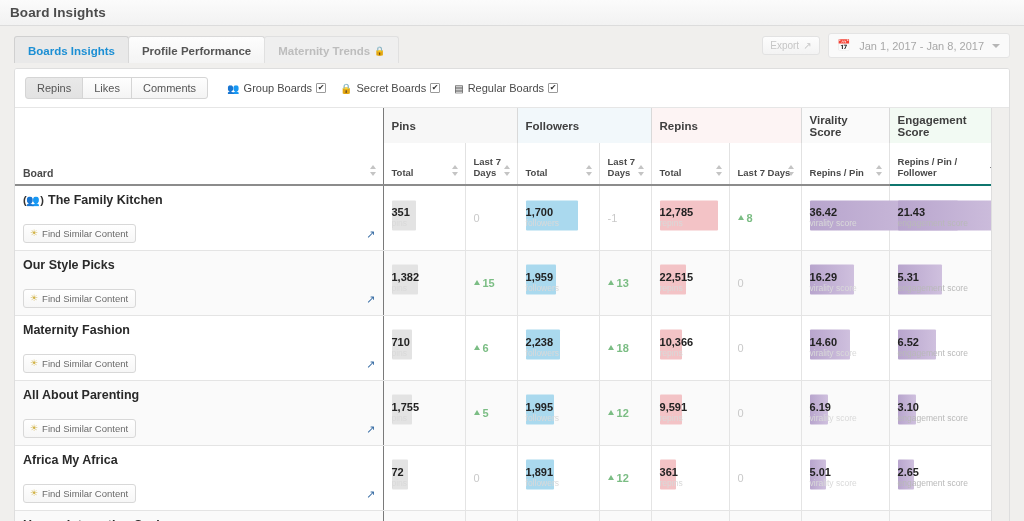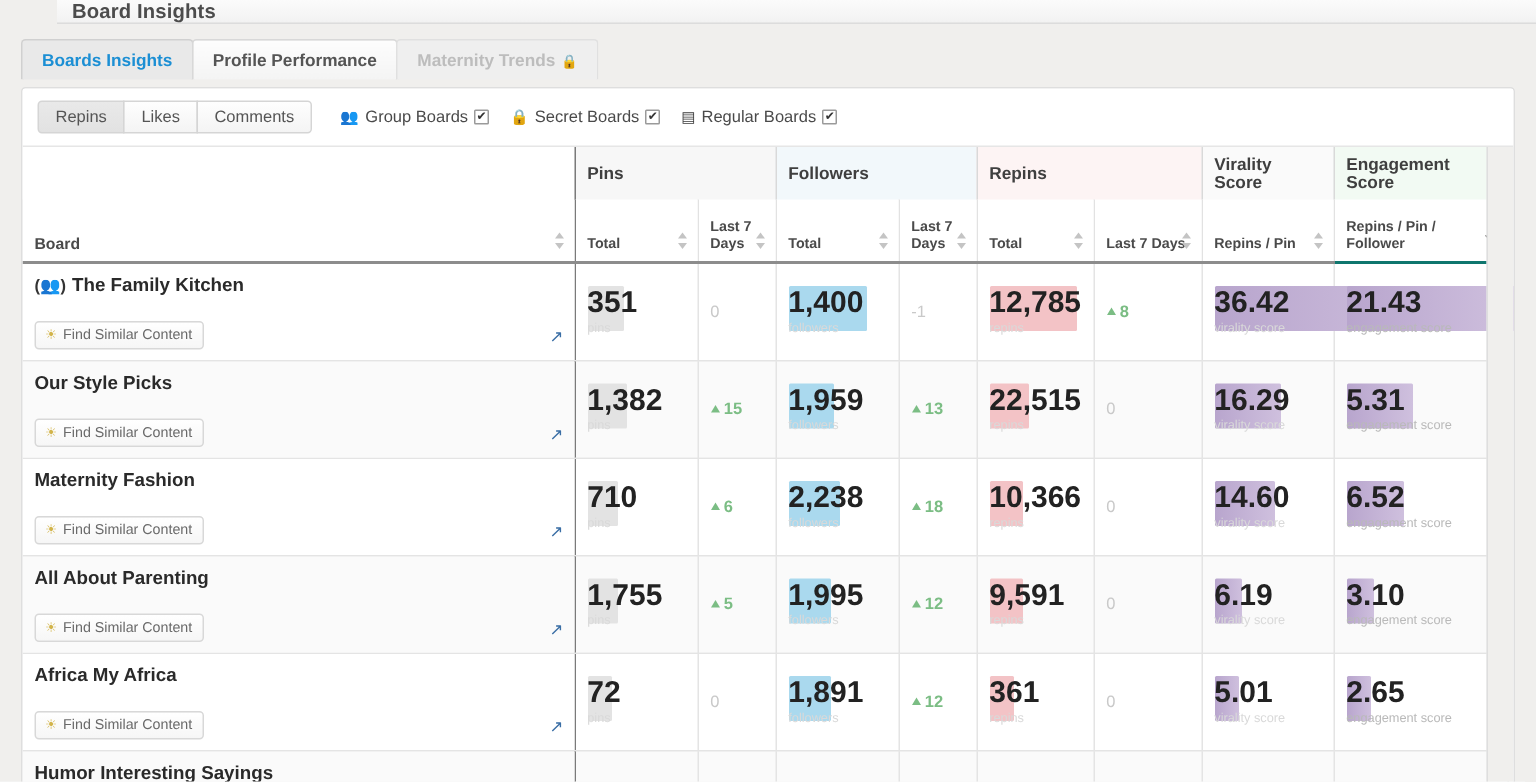--- a/index.html
+++ b/index.html
@@ -8,24 +8,24 @@
     width: 1024px; height: 521px;
     overflow: hidden;
     background: #f0efed;
     font-family: "Liberation Sans", sans-serif;
     -webkit-font-smoothing: antialiased;
   }
 
   
   .topbar {
     position: relative;
-    height: 16px;
+    height: 26px;
     background: linear-gradient(#fbfbfb, #f2f2f2);
     border-bottom: 1px solid #dcdcdc;
-    display: flex; align-items: center; margin-left: 38px;
+    display: flex; align-items: center;
   }
   .app-title {
     font-size: 13.5px; font-weight: bold; color: #4c4c4c;
     padding-left: 10px; letter-spacing: .1px;
   }
   .topbar-right {
     position: absolute; right: 0; top: 0; height: 26px;
     display: flex; align-items: stretch;
   }
   .promo-badge {
@@ -235,21 +235,21 @@
   .bar {
     position: absolute;
     left: 8px; top: 50%;
     transform: translateY(-58%);
     height: 30px;
     z-index: 0;
     border-radius: 1px;
   }
   .numtext {
     position: relative; z-index: 1;
-    font-size: 20px; font-weight: bold; color:#222;
+    font-size: 11px; font-weight: bold; color:#222;
     line-height: 1.05;
   }
   .metriclbl {
     position: relative; z-index: 1;
     font-size: 8.5px; color:#b9b9b9;
     line-height: 1.1;
     margin-top: 1px;
   }
   .metriclbl.faint { color: #d9d9d9; }
   .delta {
@@ -281,20 +281,31 @@
   <div class="tabs">
     <div class="tab active">
       <span>Boards Insights</span>
     </div>
     <div class="tab">
       <span>Profile Performance</span>
     </div>
     <div class="tab disabled">
       <span>Maternity Trends</span>
       <span class="lock">🔒</span>
+    </div>
+  </div>
+  <div class="tabrow-right">
+    <div class="export-btn">
+      <span>Export</span>
+      <span>↗</span>
+    </div>
+    <div class="datepicker">
+      <span class="cal-icon">📅</span>
+      <span>Jan 1, 2017 - Jan 8, 2017</span>
+      <span class="dp-caret"></span>
     </div>
   </div>
 </div>
 
 <div class="panel">
 
   <div class="filterbar">
     <div class="segbtns">
       <div class="seg">
         <span>Repins</span>
@@ -431,21 +442,21 @@
               </div>
             </td>
             <td>
               <div class="delta zero">
                 <span>0</span>
               </div>
             </td>
             <td>
               <div class="cellnum">
                 <span class="bar" style="width:52px;background:#aad9ee;"></span>
-                <span class="numtext">1,400</span>
+                <span class="numtext">1,700</span>
                 <span class="metriclbl faint">followers</span>
               </div>
             </td>
             <td>
               <div class="delta neg">
                 <span>-1</span>
               </div>
             </td>
             <td>
               <div class="cellnum">

